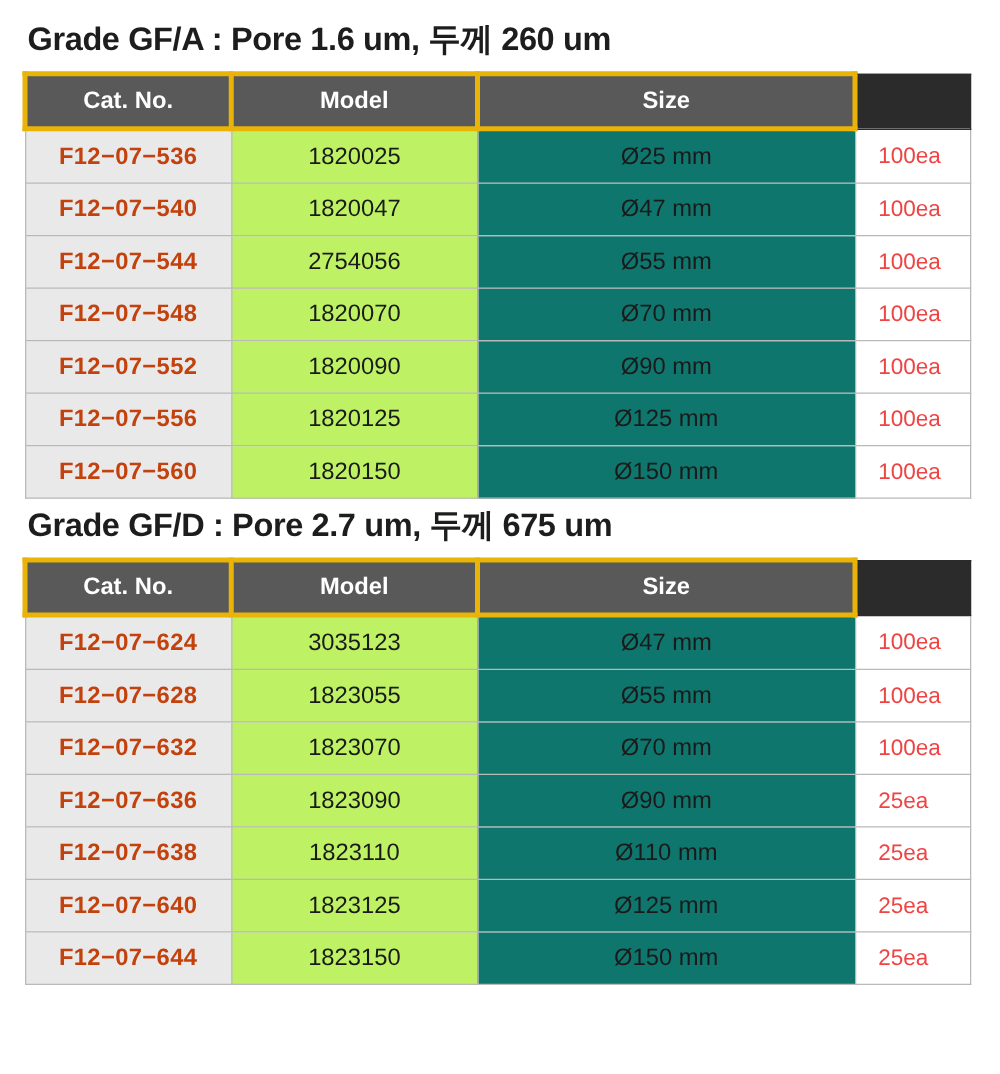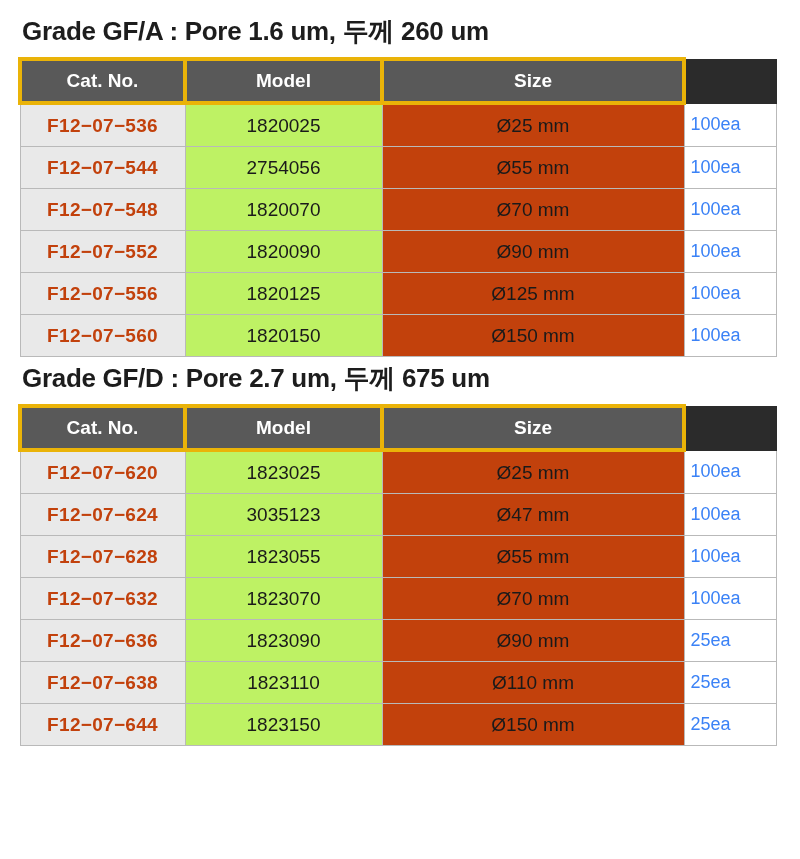--- a/index.html
+++ b/index.html
@@ -65,28 +65,28 @@
     background: #e9e9e9;
     font-weight: bold;
     letter-spacing: 0.3px;
     color: #c2410c;
   }
   table.spec td.model {
     background: #bef264;
     color: #1a1a1a;
   }
   table.spec td.size {
-    background: #c2410c;
+    background: #0f766e;
     color: #1a1a1a;
   }
   table.spec td.qty {
     background: #ffffff;
-    color: #3b82f6;
+    color: #ef4444;
     text-align: left;
-    padding-left: 6px;
+    padding-left: 18px;
     font-size: 18px;
   }
 </style>
 </head>
 <body>
 
 <div class="page">
 
   <div class="section">
     <div class="section-title">Grade GF/A : Pore 1.6 um, 두께 260 um</div>
@@ -106,20 +106,26 @@
         </tr>
       </thead>
       <tbody>
         <tr>
           <td class="cat">F12−07−536</td>
           <td class="model">1820025</td>
           <td class="size">Ø25 mm</td>
           <td class="qty">100ea</td>
         </tr>
         <tr>
+          <td class="cat">F12−07−540</td>
+          <td class="model">1820047</td>
+          <td class="size">Ø47 mm</td>
+          <td class="qty">100ea</td>
+        </tr>
+        <tr>
           <td class="cat">F12−07−544</td>
           <td class="model">2754056</td>
           <td class="size">Ø55 mm</td>
           <td class="qty">100ea</td>
         </tr>
         <tr>
           <td class="cat">F12−07−548</td>
           <td class="model">1820070</td>
           <td class="size">Ø70 mm</td>
           <td class="qty">100ea</td>
@@ -158,26 +164,20 @@
       <thead>
         <tr>
           <th>Cat. No.</th>
           <th>Model</th>
           <th>Size</th>
           <th class="blank"></th>
         </tr>
       </thead>
       <tbody>
         <tr>
-          <td class="cat">F12−07−620</td>
-          <td class="model">1823025</td>
-          <td class="size">Ø25 mm</td>
-          <td class="qty">100ea</td>
-        </tr>
-        <tr>
           <td class="cat">F12−07−624</td>
           <td class="model">3035123</td>
           <td class="size">Ø47 mm</td>
           <td class="qty">100ea</td>
         </tr>
         <tr>
           <td class="cat">F12−07−628</td>
           <td class="model">1823055</td>
           <td class="size">Ø55 mm</td>
           <td class="qty">100ea</td>
@@ -194,20 +194,26 @@
           <td class="size">Ø90 mm</td>
           <td class="qty">25ea</td>
         </tr>
         <tr>
           <td class="cat">F12−07−638</td>
           <td class="model">1823110</td>
           <td class="size">Ø110 mm</td>
           <td class="qty">25ea</td>
         </tr>
         <tr>
+          <td class="cat">F12−07−640</td>
+          <td class="model">1823125</td>
+          <td class="size">Ø125 mm</td>
+          <td class="qty">25ea</td>
+        </tr>
+        <tr>
           <td class="cat">F12−07−644</td>
           <td class="model">1823150</td>
           <td class="size">Ø150 mm</td>
           <td class="qty">25ea</td>
         </tr>
       </tbody>
     </table>
   </div>
 
 </div>

